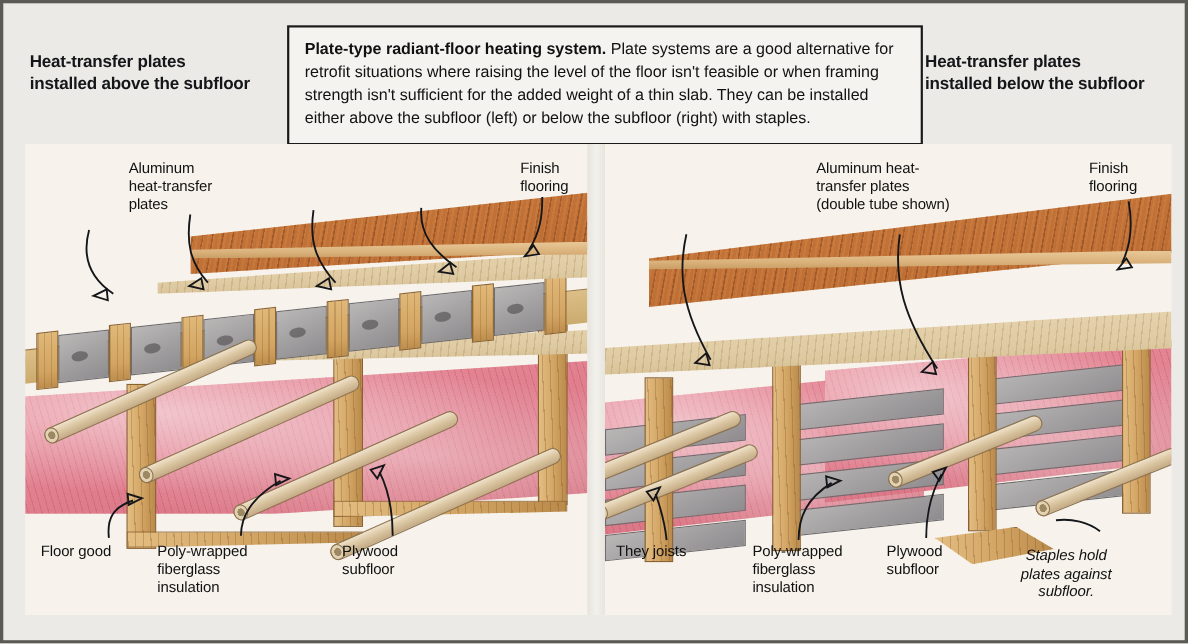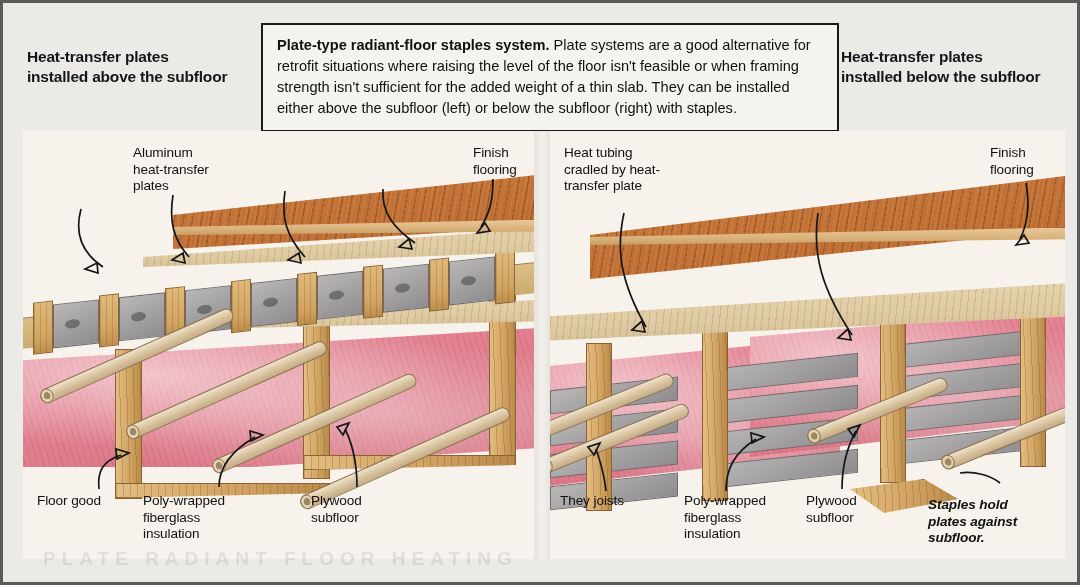--- a/index.html
+++ b/index.html
@@ -136,36 +136,36 @@
     position:absolute;left:-1px;top:-1px;width:13px;height:15px;
     background:radial-gradient(ellipse at 52% 50%,#9d8864 0 38%,#e3d2b2 42%);
     border:1.1px solid #8d7450;border-radius:50%;box-sizing:border-box;
   }
 
   
   .lbl{
     position:absolute;font-size:13.6px;line-height:1.22;
     color:#111;font-weight:500;letter-spacing:-.1px;
   }
-  .lbl.italic{font-style:italic;font-weight:700;}
+  .lbl.italic{font-style:italic;font-weight:400;text-align:center;}
   .lead-line{position:absolute;stroke:#15161a;fill:none;stroke-width:1.7;}
   svg.leaders{position:absolute;left:0;top:0;width:100%;height:100%;overflow:visible;pointer-events:none;}
 </style>
 </head>
 <body>
 
 <div id="page">
 
   <div class="hdr left" style="white-space: pre-line;">Heat-transfer plates
 installed above the subfloor</div>
   <div class="hdr right" style="white-space: pre-line;">Heat-transfer plates
 installed below the subfloor</div>
 
   <div id="caption">
-    <span class="lead">Plate-type radiant-floor staples system.</span><span class="body"> Plate systems are a good alternative for retrofit situations where raising the level of the floor isn't feasible or when framing strength isn't sufficient for the added weight of a thin slab. They can be installed either above the subfloor (left) or below the subfloor (right) with staples.</span>
+    <span class="lead">Plate-type radiant-floor heating system.</span><span class="body"> Plate systems are a good alternative for retrofit situations where raising the level of the floor isn't feasible or when framing strength isn't sufficient for the added weight of a thin slab. They can be installed either above the subfloor (left) or below the subfloor (right) with staples.</span>
   </div>
 
   <div id="illo">
 
     <div class="panel" id="panelL">
       <div class="paper"></div>
 
       <div class="insul" style="left:-10px;top:196px;width:540px;height:140px;
                   clip-path:polygon(0 34px,540px 0,540px 120px,0 156px);"></div>
 
@@ -238,21 +238,21 @@
         <path class="lead-line" d="M462,92 l-8,10 l13,-2 z" fill="#15161a" stroke="none"></path>
 
         <path class="lead-line" d="M76,358 C74,340 80,330 98,324"></path>
         <path class="lead-line" d="M94,328 l12,-6 l-13,-4 z" fill="#15161a" stroke="none"></path>
         <path class="lead-line" d="M196,356 C196,336 208,320 232,306"></path>
         <path class="lead-line" d="M228,310 l12,-6 l-13,-4 z" fill="#15161a" stroke="none"></path>
         <path class="lead-line" d="M334,356 C334,332 330,314 322,298"></path>
         <path class="lead-line" d="M320,304 l6,-12 l-12,4 z" fill="#15161a" stroke="none"></path>
       </svg>
 
-      <div class="lbl" style="left: 110px; top: 14px; white-space: pre-line;">Aluminum
+      <div class="lbl" style="left: 94px; top: 14px; white-space: pre-line;">Aluminum
 heat-transfer
 plates</div>
       <div class="lbl" style="left: 450px; top: 14px; white-space: pre-line;">Finish
 flooring</div>
 
       <div class="lbl" style="left:14px;top:362px;">Floor good</div>
       <div class="lbl" style="left: 120px; top: 362px; white-space: pre-line;">Poly-wrapped
 fiberglass
 insulation</div>
       <div class="lbl" style="left: 288px; top: 362px; white-space: pre-line;">Plywood
@@ -326,32 +326,31 @@
 
         <path class="lead-line" d="M56,360 C54,340 50,330 46,318"></path>
         <path class="lead-line" d="M44,324 l6,-12 l-12,4 z" fill="#15161a" stroke="none"></path>
         <path class="lead-line" d="M176,360 C176,338 184,322 206,308"></path>
         <path class="lead-line" d="M202,312 l12,-6 l-13,-4 z" fill="#15161a" stroke="none"></path>
         <path class="lead-line" d="M292,358 C292,336 296,318 306,300"></path>
         <path class="lead-line" d="M304,306 l6,-12 l-12,4 z" fill="#15161a" stroke="none"></path>
         <path class="lead-line" d="M450,352 C440,344 424,340 410,342"></path>
       </svg>
 
-      <div class="lbl" style="left: 14px; top: 14px; white-space: pre-line;">Heat tubing
-cradled by heat-
-transfer plate</div>
+      <div class="lbl" style="left: 192px; top: 14px; white-space: pre-line;">Aluminum heat-
+transfer plates
+(double tube shown)</div>
       <div class="lbl" style="left: 440px; top: 14px; white-space: pre-line;">Finish
 flooring</div>
 
       <div class="lbl" style="left:10px;top:362px;">They joists</div>
       <div class="lbl" style="left: 134px; top: 362px; white-space: pre-line;">Poly-wrapped
 fiberglass
 insulation</div>
       <div class="lbl" style="left: 256px; top: 362px; white-space: pre-line;">Plywood
 subfloor</div>
       <div class="lbl italic" style="left: 378px; top: 366px; white-space: pre-line;">Staples hold
 plates against
 subfloor.</div>
     </div>
   </div>
 
-  <div class="ghost">PLATE RADIANT FLOOR HEATING</div>
 </div>
 
 </body></html>

